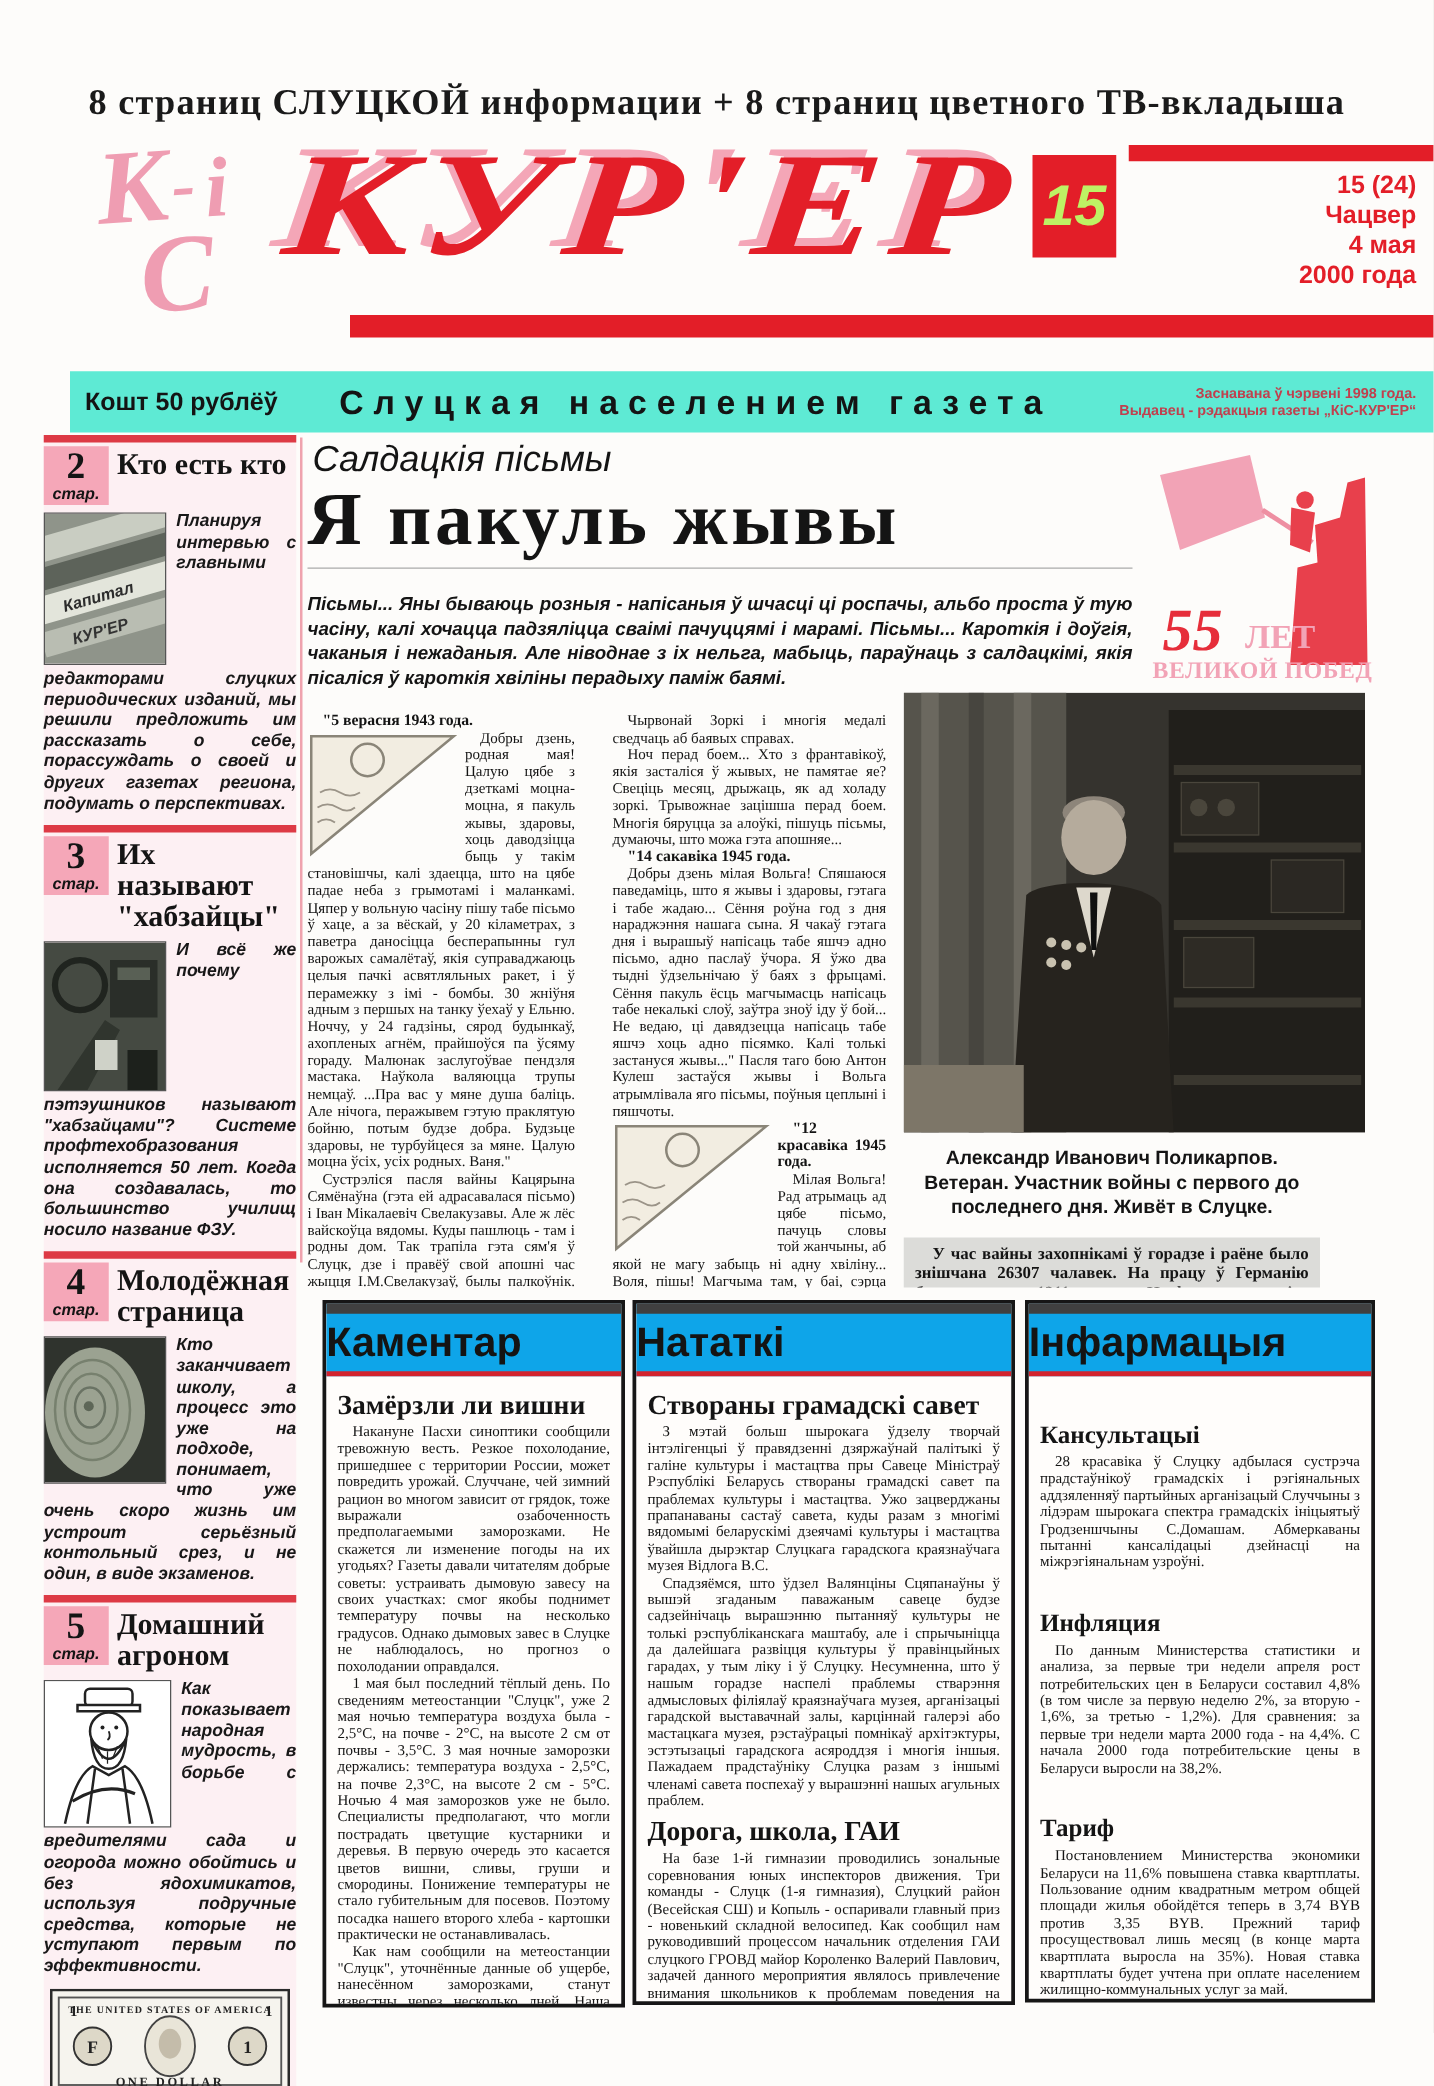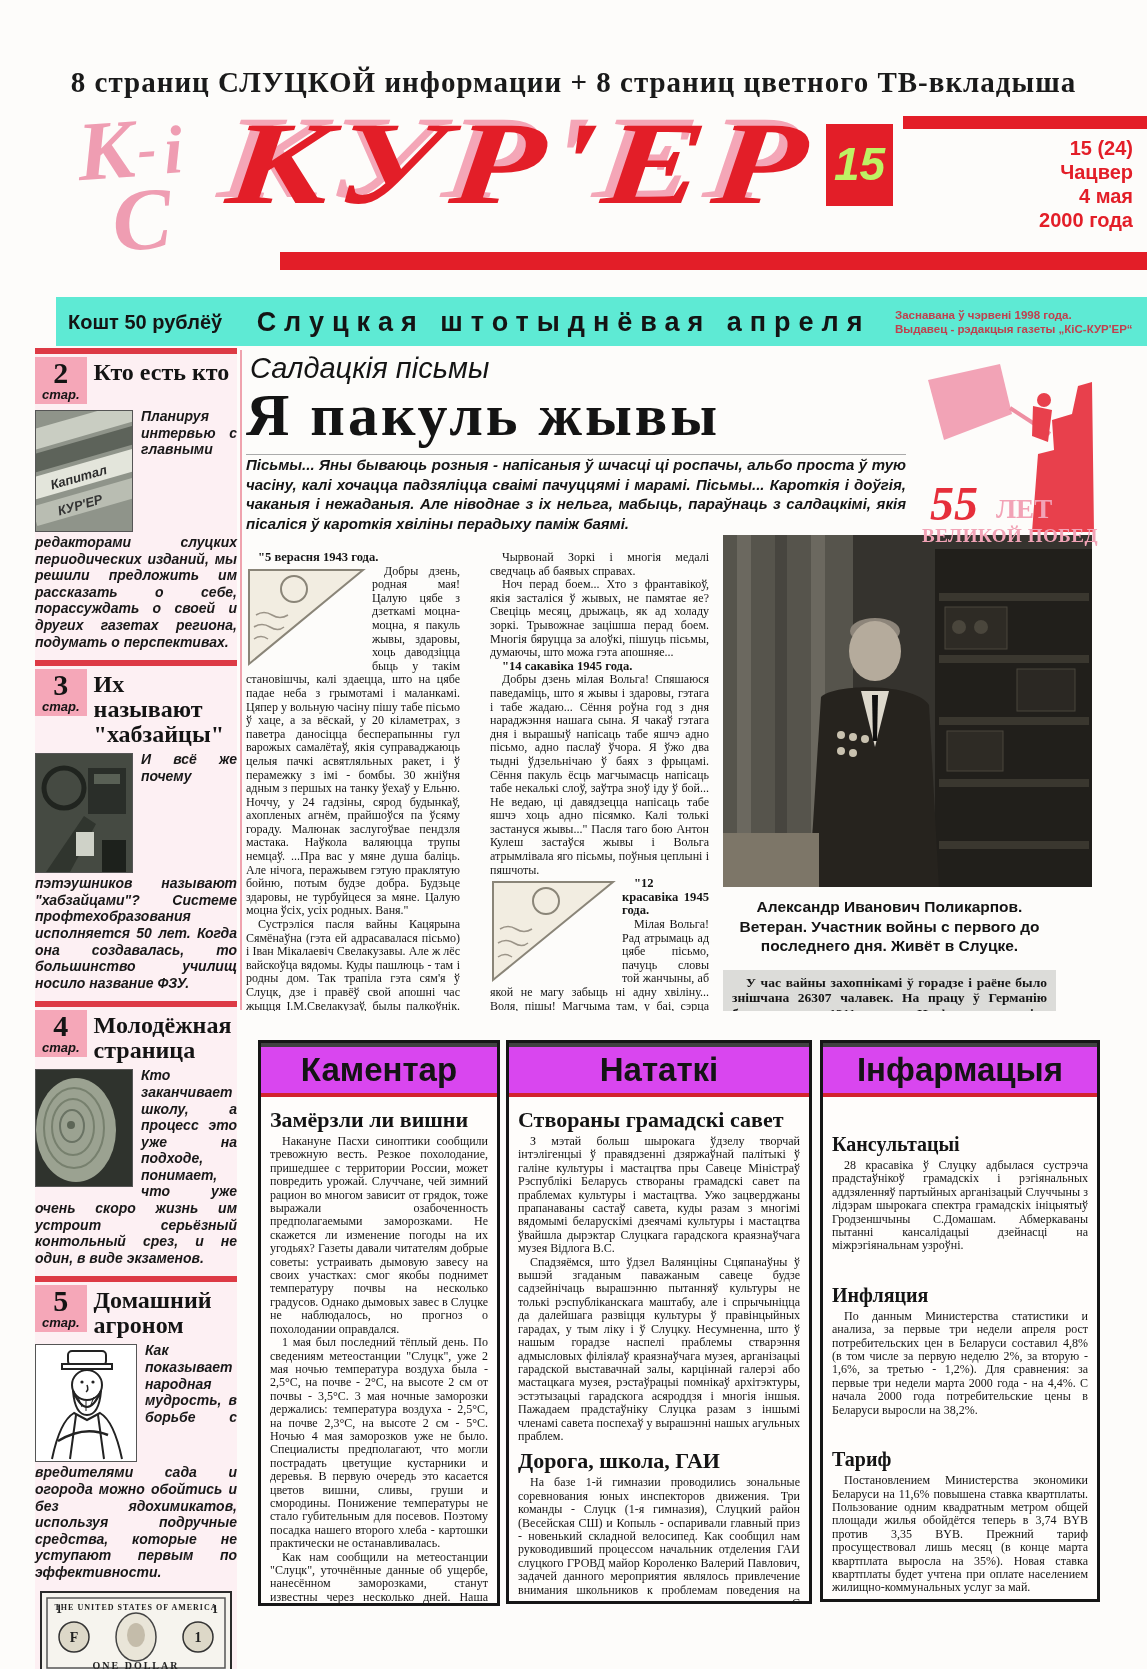--- a/index.html
+++ b/index.html
@@ -25,60 +25,60 @@
   .bar-top{left:903px;top:116px;width:244px;height:13px;}
   .bar-bot{left:280px;top:252px;width:867px;height:18px;}
   .dateblock{position:absolute;left:905px;top:136px;width:228px;text-align:right;color:#e31e28;
              font:bold 20px/24px "Liberation Sans",sans-serif;padding-right:8px;}
   
   .strip{position:absolute;left:56px;top:297px;width:1091px;height:49px;background:#5eead4;
          display:flex;align-items:center;}
   .price{font:bold 20px/22px "Liberation Sans",sans-serif;margin:0 10px 0 12px;white-space:nowrap;}
   .tagline{flex:1;text-align:center;font:bold 27px/30px "Liberation Sans",sans-serif;
            letter-spacing:8px;white-space:nowrap;}
-  .founder{width:252px;text-align:left;font:bold 11.5px/14px "Liberation Sans",sans-serif;
-           color:#c0404e;padding-right:0;}
+  .founder{width:252px;text-align:right;font:bold 11.5px/14px "Liberation Sans",sans-serif;
+           color:#c0404e;padding-right:14px;}
   
   .sidebar{position:absolute;left:35px;top:348px;width:202px;background:#fdf0f3;}
   .vrule{position:absolute;left:240px;top:350px;width:2px;height:660px;background:#efa3ae;}
   .sb-item{border-top:6px solid #dd3a45;margin-bottom:10px;padding-top:3px;}
   .sb-head{display:flex;align-items:flex-start;margin-bottom:4px;}
   .sb-badge{background:#f5a7b8;padding:1px 7px 2px;margin-right:7px;text-align:left;}
   .sb-num{display:block;font:bold 30px/30px "Liberation Serif",serif;text-align:center;}
   .sb-star{display:block;font:bold italic 13px/14px "Liberation Sans",sans-serif;}
   .sb-title{font:bold 24px/25px "Liberation Serif",serif;padding-top:3px;}
   .sb-body{font:bold italic 14px/16.6px "Liberation Sans",sans-serif;text-align:justify;color:#181818;}
   .sb-thumb{float:left;margin:2px 8px 2px 0;border:1px solid #555;}
   .sb-item::after{content:"";display:block;clear:both;}
   .cur{margin-top:6px;}
   
   .main{position:absolute;left:246px;top:352px;width:846px;}
   .kicker{font:italic 29px/32px "Liberation Sans",sans-serif;margin-left:4px;}
   .headline{font:bold 60px/62px "Liberation Serif",serif;letter-spacing:3px;margin-top:6px;}
   .badge55{position:absolute;right:-6px;top:8px;width:178px;height:186px;}
-  .lede{width:660px;margin-top:8px;padding-top:0;border-top:1px solid #aaa;
+  .lede{width:660px;margin-top:8px;padding-top:19px;border-top:1px solid #aaa;
         font:bold italic 15px/19.5px "Liberation Sans",sans-serif;text-align:justify;}
   .columns{display:flex;margin-top:2px;height:476px;overflow:hidden;}
   .colA{width:214px;margin-right:30px;padding-top:16px;}
   .colB{width:219px;margin-right:14px;padding-top:16px;}
   .colR{width:333px;}
   .col p{font:12px/13.6px "Liberation Serif",serif;text-align:justify;text-indent:12px;margin:0;}
   .col p.date{font-weight:bold;font-size:12.6px;}
   .letter{float:left;margin:2px 6px 2px 0;}
   .photo{width:369px;height:352px;}
   .caption{font:bold 15.5px/19.5px "Liberation Sans",sans-serif;text-align:center;margin-top:6px;}
   .stats{background:#dcdcd9;margin-top:14px;padding:5px 9px;}
   .stats p{font:bold 13.5px/15.6px "Liberation Serif",serif;text-align:justify;text-indent:14px;margin:0;}
   
   .sec{position:absolute;top:1040px;border:3px solid #161616;background:#fffdfb;overflow:hidden;}
   .sec1{left:258px;width:236px;height:560px;}
   .sec2{left:506px;width:300px;height:558px;}
   .sec3{left:820px;width:274px;height:556px;}
-  .sec-head{border-top:4px solid #404040;border-bottom:4px solid #d2232e;background:#d946ef;
-            text-align:center;font:bold 33px/46px "Liberation Sans",sans-serif;}
+  .sec-head{border-top:8px solid #404040;border-bottom:4px solid #d2232e;background:#0ea5e9;
+            font:bold 33px/46px "Liberation Sans",sans-serif;}
   .sec-body{padding:5px 9px;}
   .art-title{font:bold 22px/26px "Liberation Serif",serif;margin:5px 0 2px;}
   .sec3 .art-title{font-size:20px;margin-top:29px;}
   .sec-body p{font:12px/13.4px "Liberation Serif",serif;text-align:justify;text-indent:12px;margin:0;}
 </style>
 </head>
 <body>
 
 <div class="page">
 
@@ -96,21 +96,21 @@
   <div class="dateblock">
     <div>15 (24)</div>
     <div>Чацвер</div>
     <div>4 мая</div>
     <div>2000 года</div>
   </div>
   <div class="bar bar-bot"></div>
 
   <div class="strip">
     <div class="price">Кошт 50 рублёў</div>
-    <div class="tagline">Слуцкая штотыднёвая апреля</div>
+    <div class="tagline">Слуцкая населением газета</div>
     <div class="founder">
       <div>Заснавана ў чэрвені 1998 года.</div>
       <div>Выдавец - рэдакцыя газеты „КіС-КУР'ЕР“</div>
     </div>
   </div>
 
   <div class="vrule"></div>
 
   <aside class="sidebar">
 

